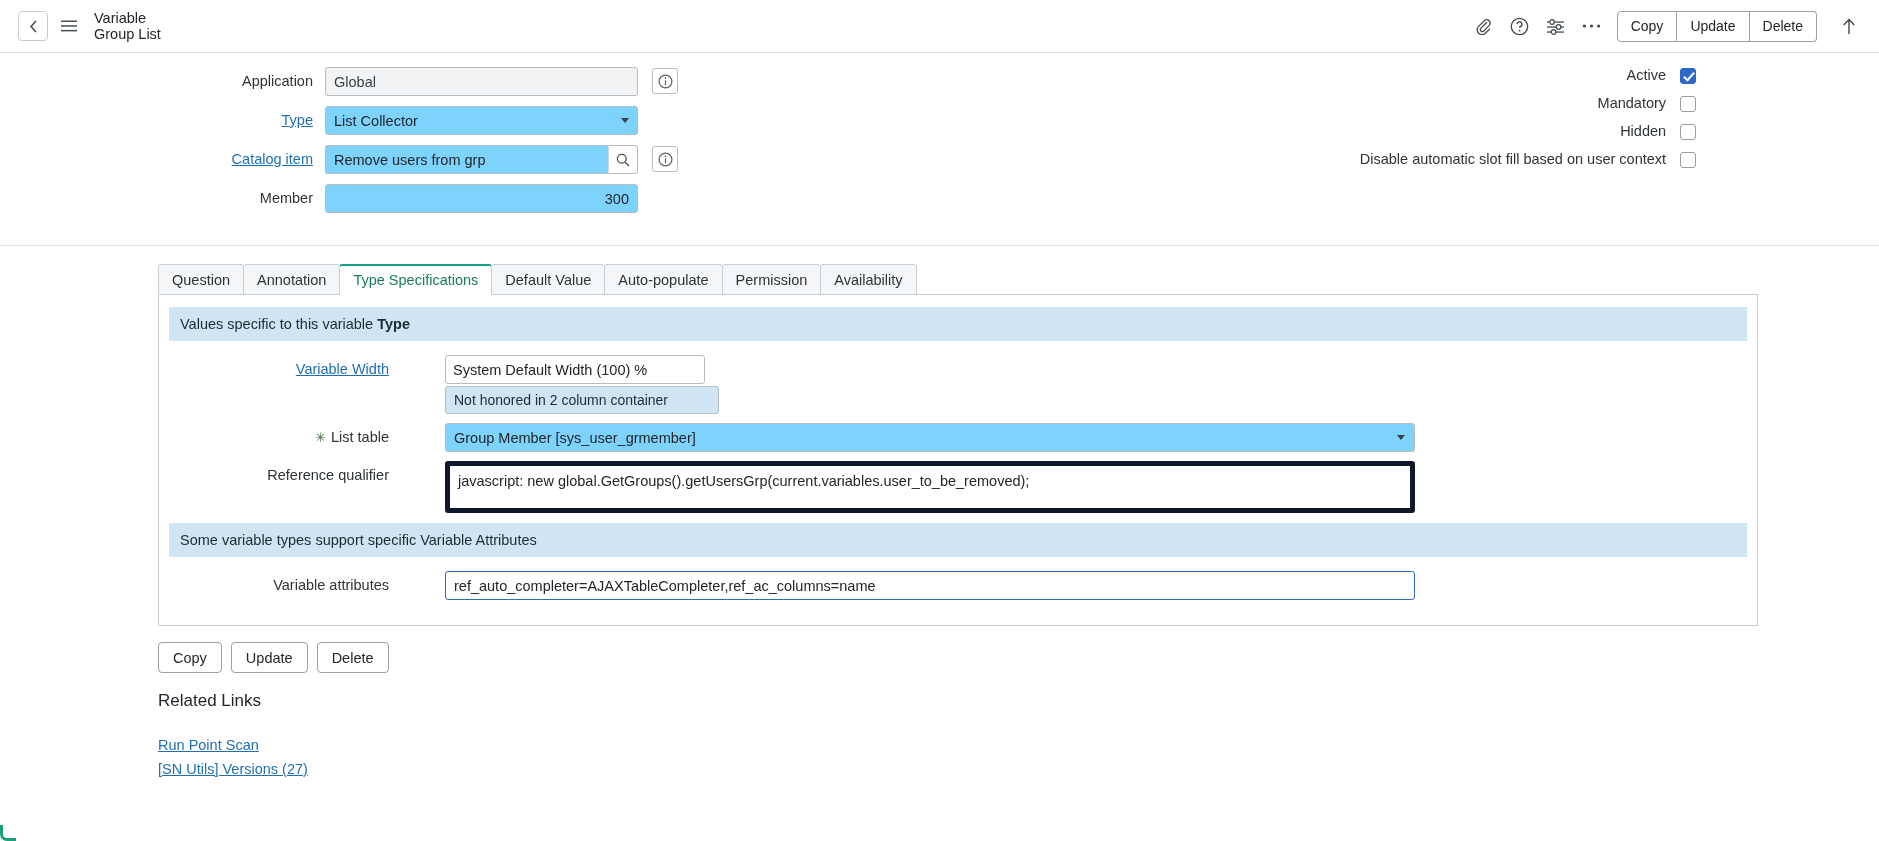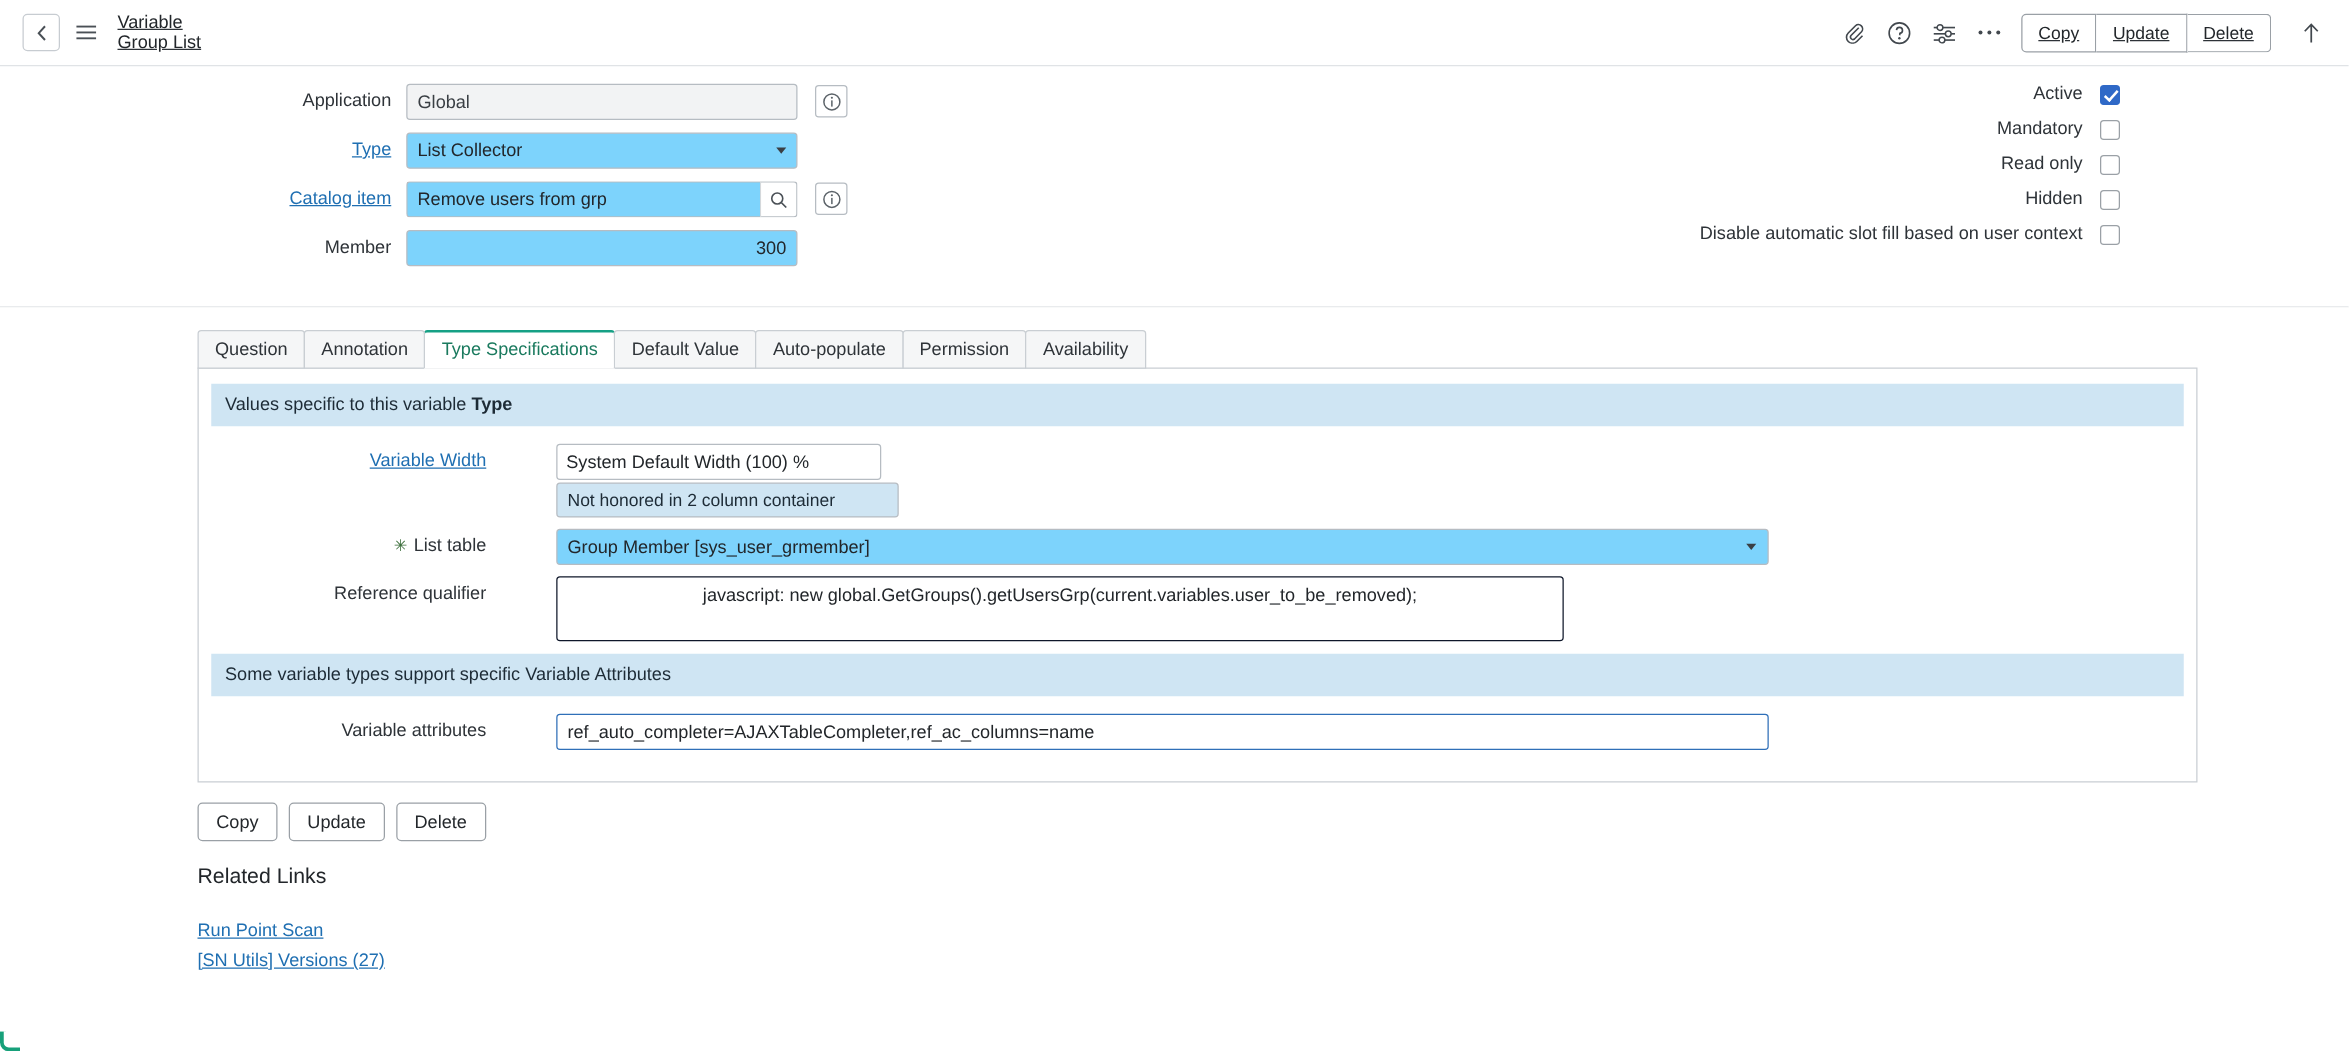--- a/index.html
+++ b/index.html
@@ -15,21 +15,20 @@
 
   
   .header {
     height: 53px;
     background: #ffffff;
     border-bottom: 1px solid #e0e3e6;
     display: flex;
     align-items: center;
     padding: 0 18px;
     position: relative;
-    text-decoration: underline;
   }
   .hdr-back {
     width: 30px; height: 30px;
     border: 1px solid #c7ccd1;
     border-radius: 4px;
     background: #fff;
     display: flex; align-items: center; justify-content: center;
     color: #4a5056;
     cursor: pointer;
     flex: none;
@@ -272,32 +271,31 @@
     color: #1d2b36;
     padding: 5px 8px;
     margin-top: 2px;
   }
 
   .wide-sel { position: relative; width: 970px; }
   .wide-sel .inp { width: 970px; }
   .wide-sel .caret { top: 12px; right: 10px; }
 
   .ta {
-    width: 806px;
+    width: 970px;
     height: 52px;
-    border: 1px solid #0f172a;
+    border: 5px solid #0f172a;
     border-radius: 3px;
     font-size: 14.5px;
     color: #22262a;
     padding: 6px 8px;
     font-family: "Liberation Sans", sans-serif;
     resize: none;
     outline: none;
     line-height: 18px;
-    text-align: center;
   }
   .attr-inp {
     width: 970px;
     height: 29px;
     border: 1px solid #2f6fb8;
     border-radius: 3px;
     font-size: 14.5px;
     color: #22262a;
     padding: 0 8px;
     outline: none;
@@ -473,24 +471,20 @@
   <div class="col-right">
     <div class="crow">
       <div class="clabel">Active</div>
       <div class="cbox checked"></div>
     </div>
     <div class="crow">
       <div class="clabel">Mandatory</div>
       <div class="cbox"></div>
     </div>
     <div class="crow">
-      <div class="clabel">Read only</div>
-      <div class="cbox"></div>
-    </div>
-    <div class="crow">
       <div class="clabel">Hidden</div>
       <div class="cbox"></div>
     </div>
     <div class="crow">
       <div class="clabel" style="padding-left:140px">Disable automatic slot fill based on user context</div>
       <div class="cbox"></div>
     </div>
   </div>
 </div>
 

